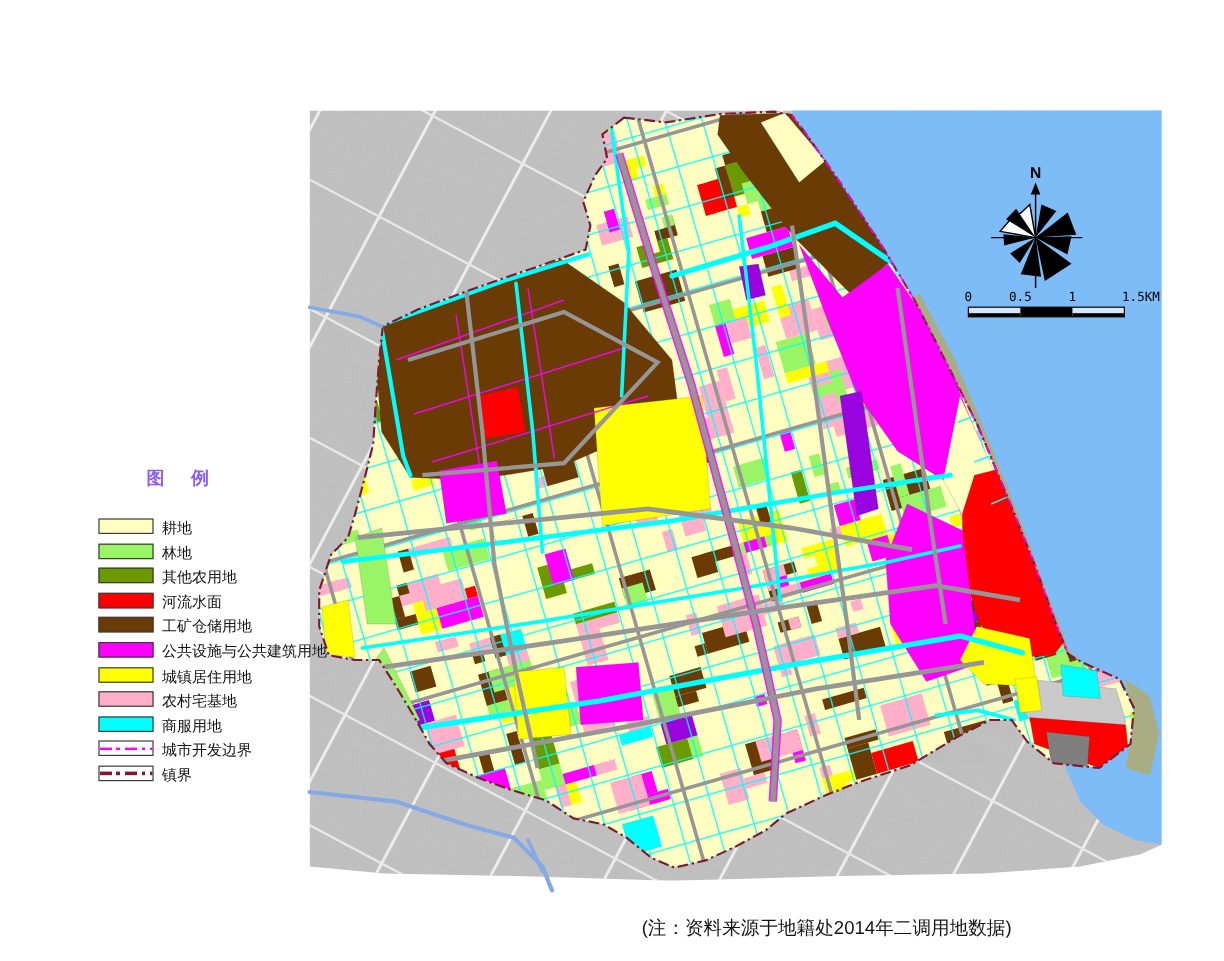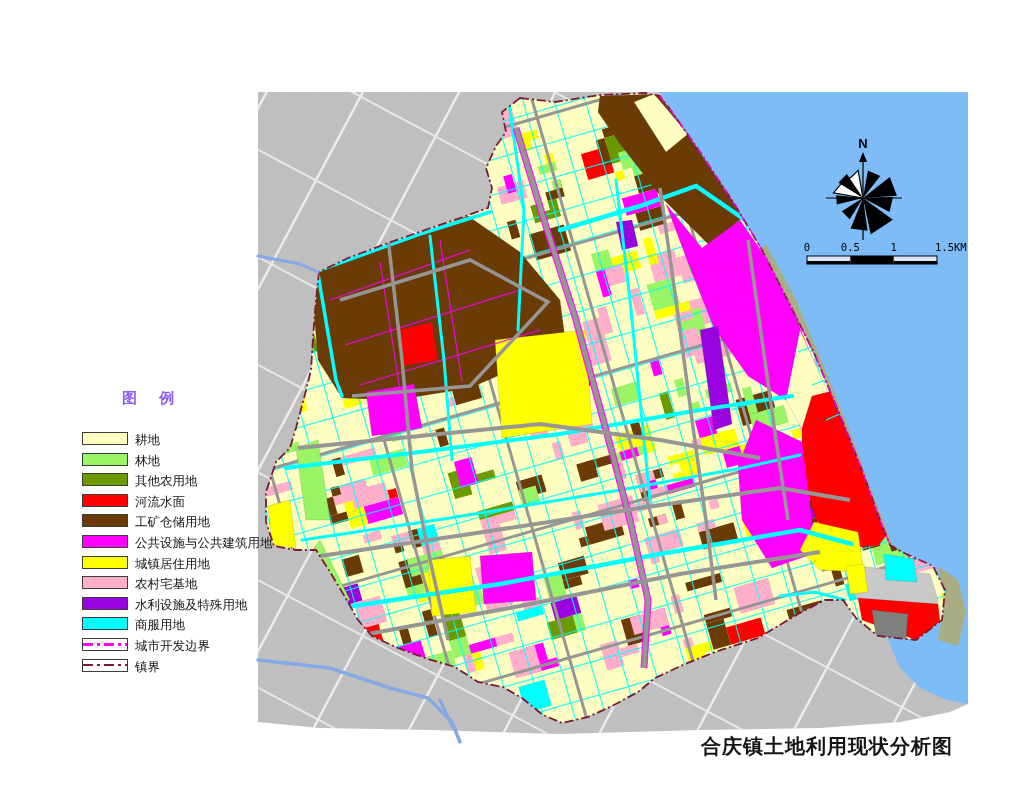--- a/index.html
+++ b/index.html
@@ -814,36 +814,32 @@
         </div>
         <div class="leg-row">
           <div class="leg-swatch" style="background: rgb(255, 255, 0);"></div>
           <span class="leg-label">城镇居住用地</span>
         </div>
         <div class="leg-row">
           <div class="leg-swatch" style="background: rgb(255, 175, 201);"></div>
           <span class="leg-label">农村宅基地</span>
         </div>
         <div class="leg-row">
-          <div class="leg-swatch" style="background: rgb(153, 3, 224);"></div>
-          <span class="leg-label">水利设施及特殊用地</span>
-        </div>
-        <div class="leg-row">
           <div class="leg-swatch" style="background: rgb(0, 255, 255);"></div>
           <span class="leg-label">商服用地</span>
         </div>
         <div class="leg-row">
           <div class="leg-swatch">
             <div class="leg-line" style="background: repeating-linear-gradient(90deg, rgb(255, 0, 255) 0px, rgb(255, 0, 255) 10px, rgba(0, 0, 0, 0) 10px, rgba(0, 0, 0, 0) 14px, rgb(255, 0, 255) 14px, rgb(255, 0, 255) 17px, rgba(0, 0, 0, 0) 17px, rgba(0, 0, 0, 0) 21px);"></div>
           </div>
           <span class="leg-label">城市开发边界</span>
         </div>
         <div class="leg-row">
           <div class="leg-swatch">
             <div class="leg-line" style="background: repeating-linear-gradient(90deg, rgb(123, 26, 53) 0px, rgb(123, 26, 53) 10px, rgba(0, 0, 0, 0) 10px, rgba(0, 0, 0, 0) 14px, rgb(123, 26, 53) 14px, rgb(123, 26, 53) 17px, rgba(0, 0, 0, 0) 17px, rgba(0, 0, 0, 0) 21px);"></div>
           </div>
           <span class="leg-label">镇界</span>
         </div>
       </div>
   </div>
 
-  <div class="map-title">合庆镇土地利用现状分析图</div>
+  <div class="map-note">(注：资料来源于地籍处2014年二调用地数据)</div>
 </div>
 
 </body></html>

